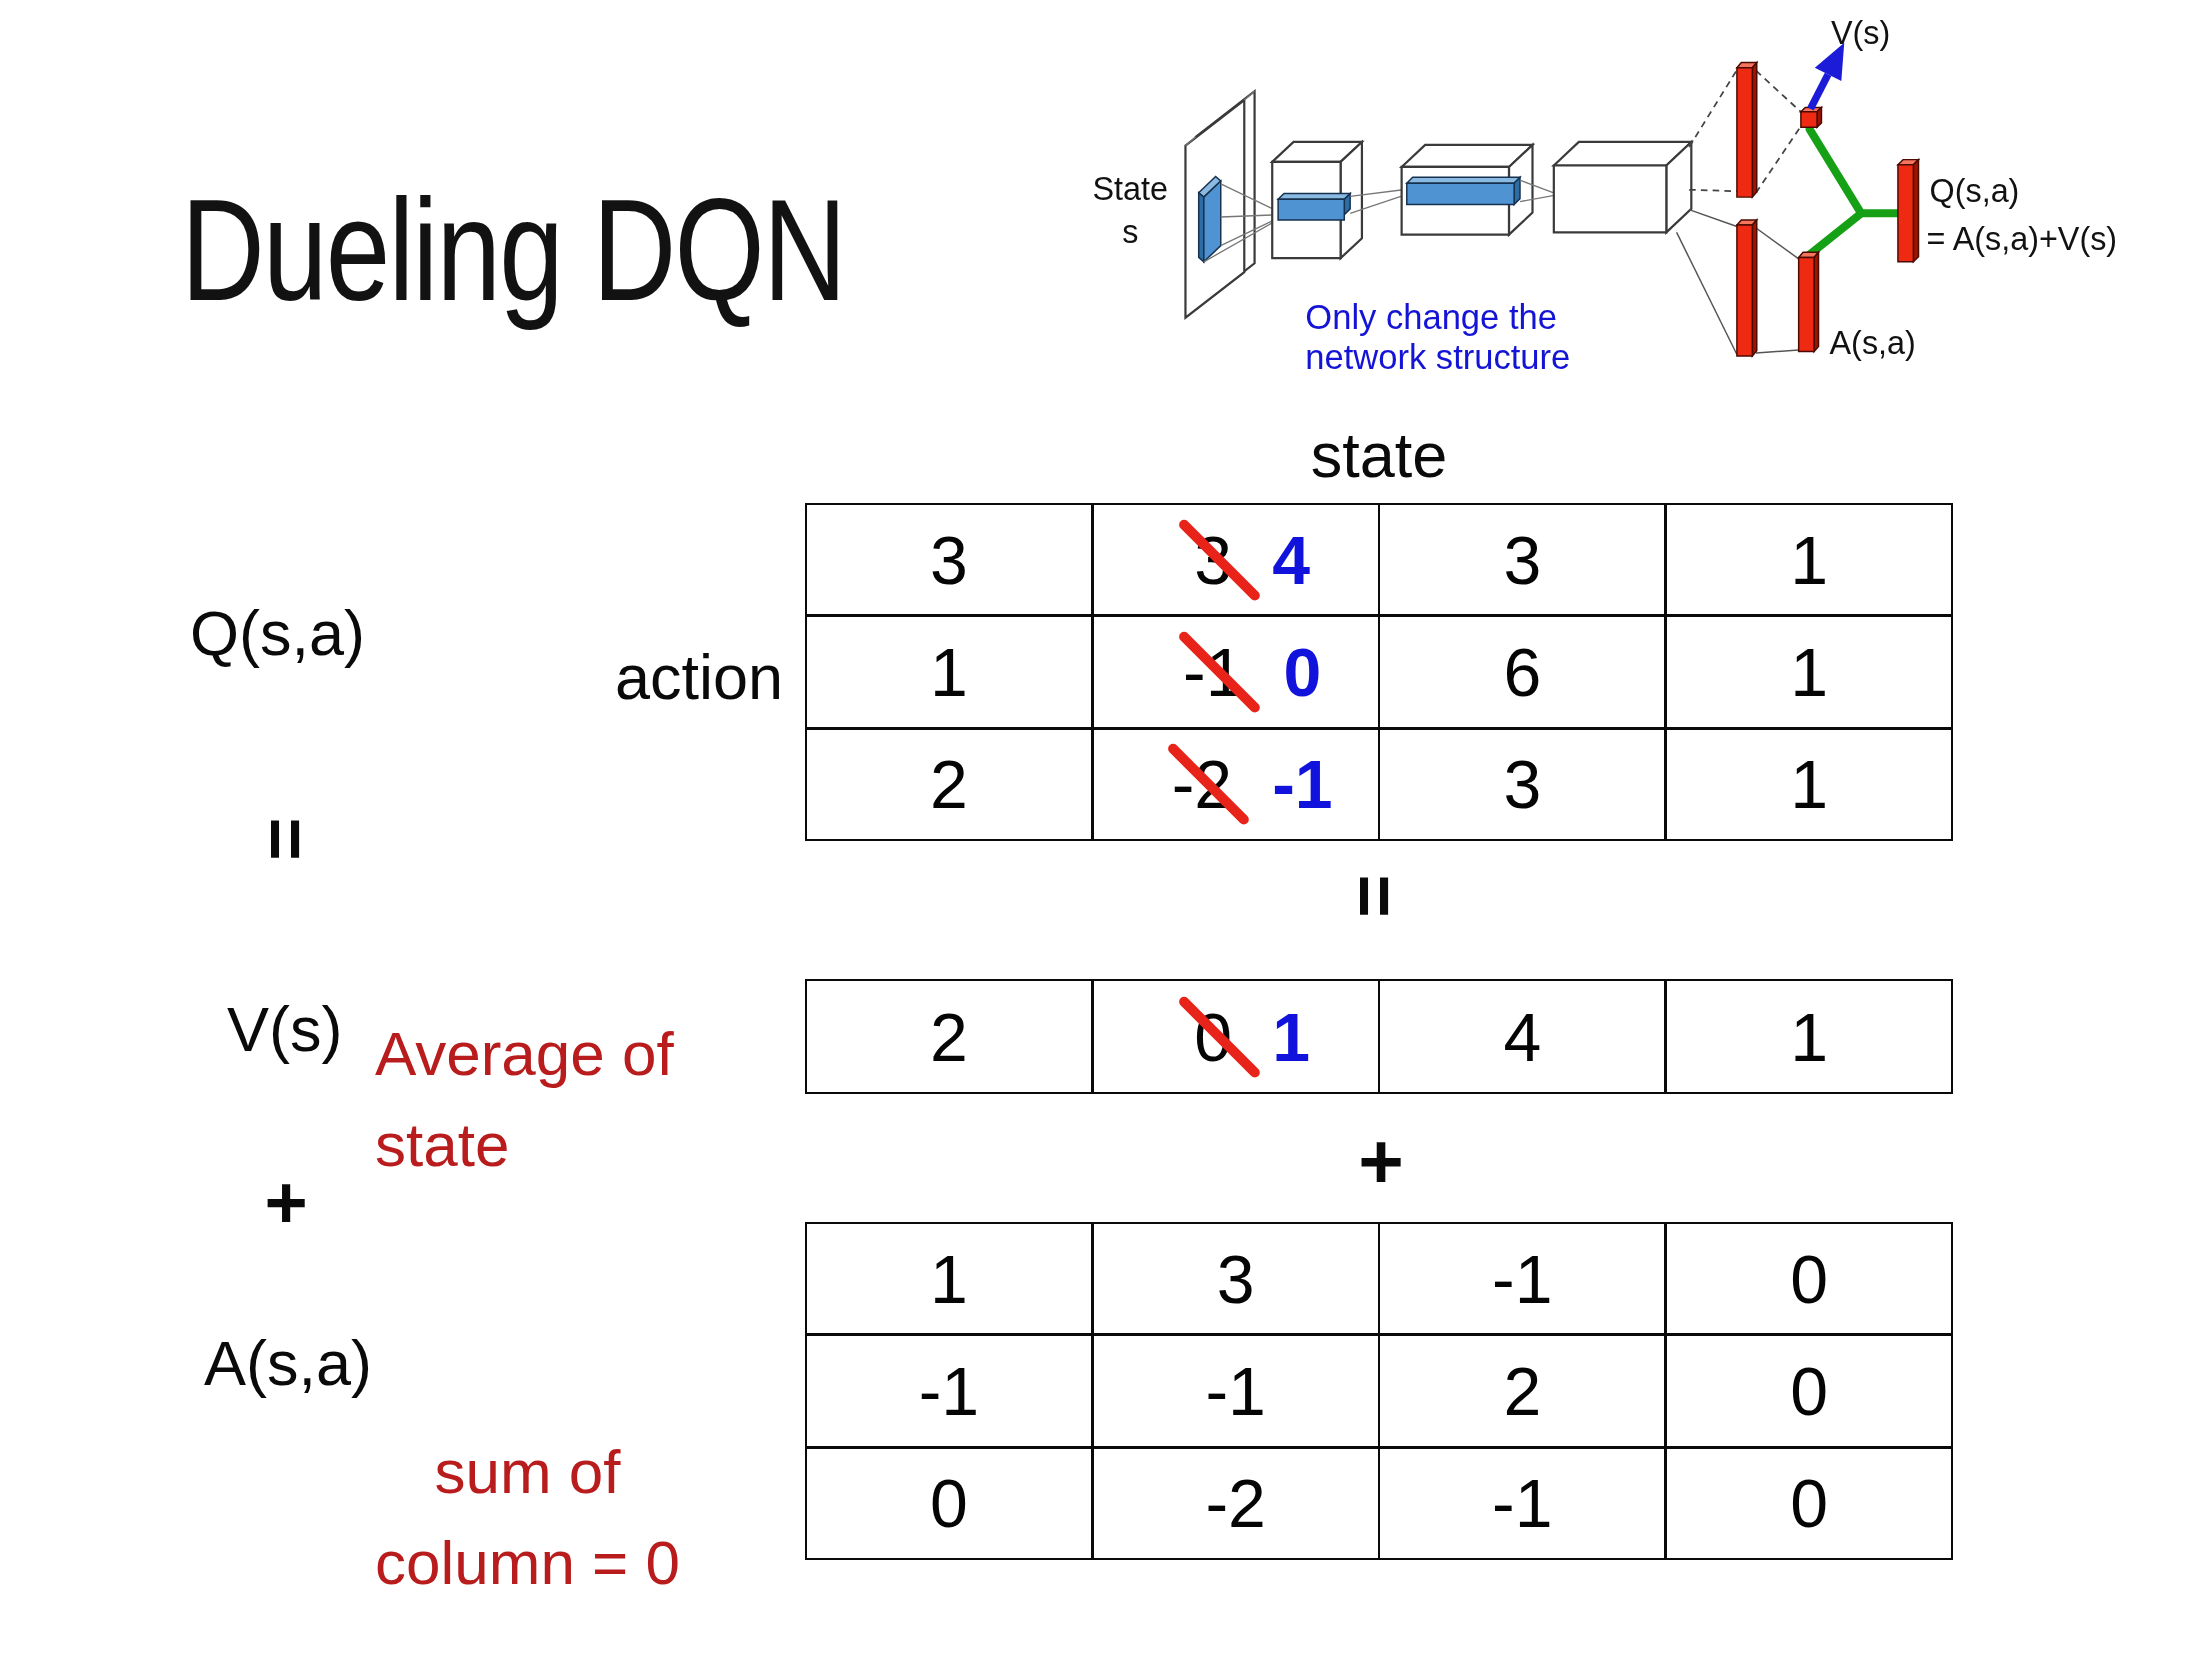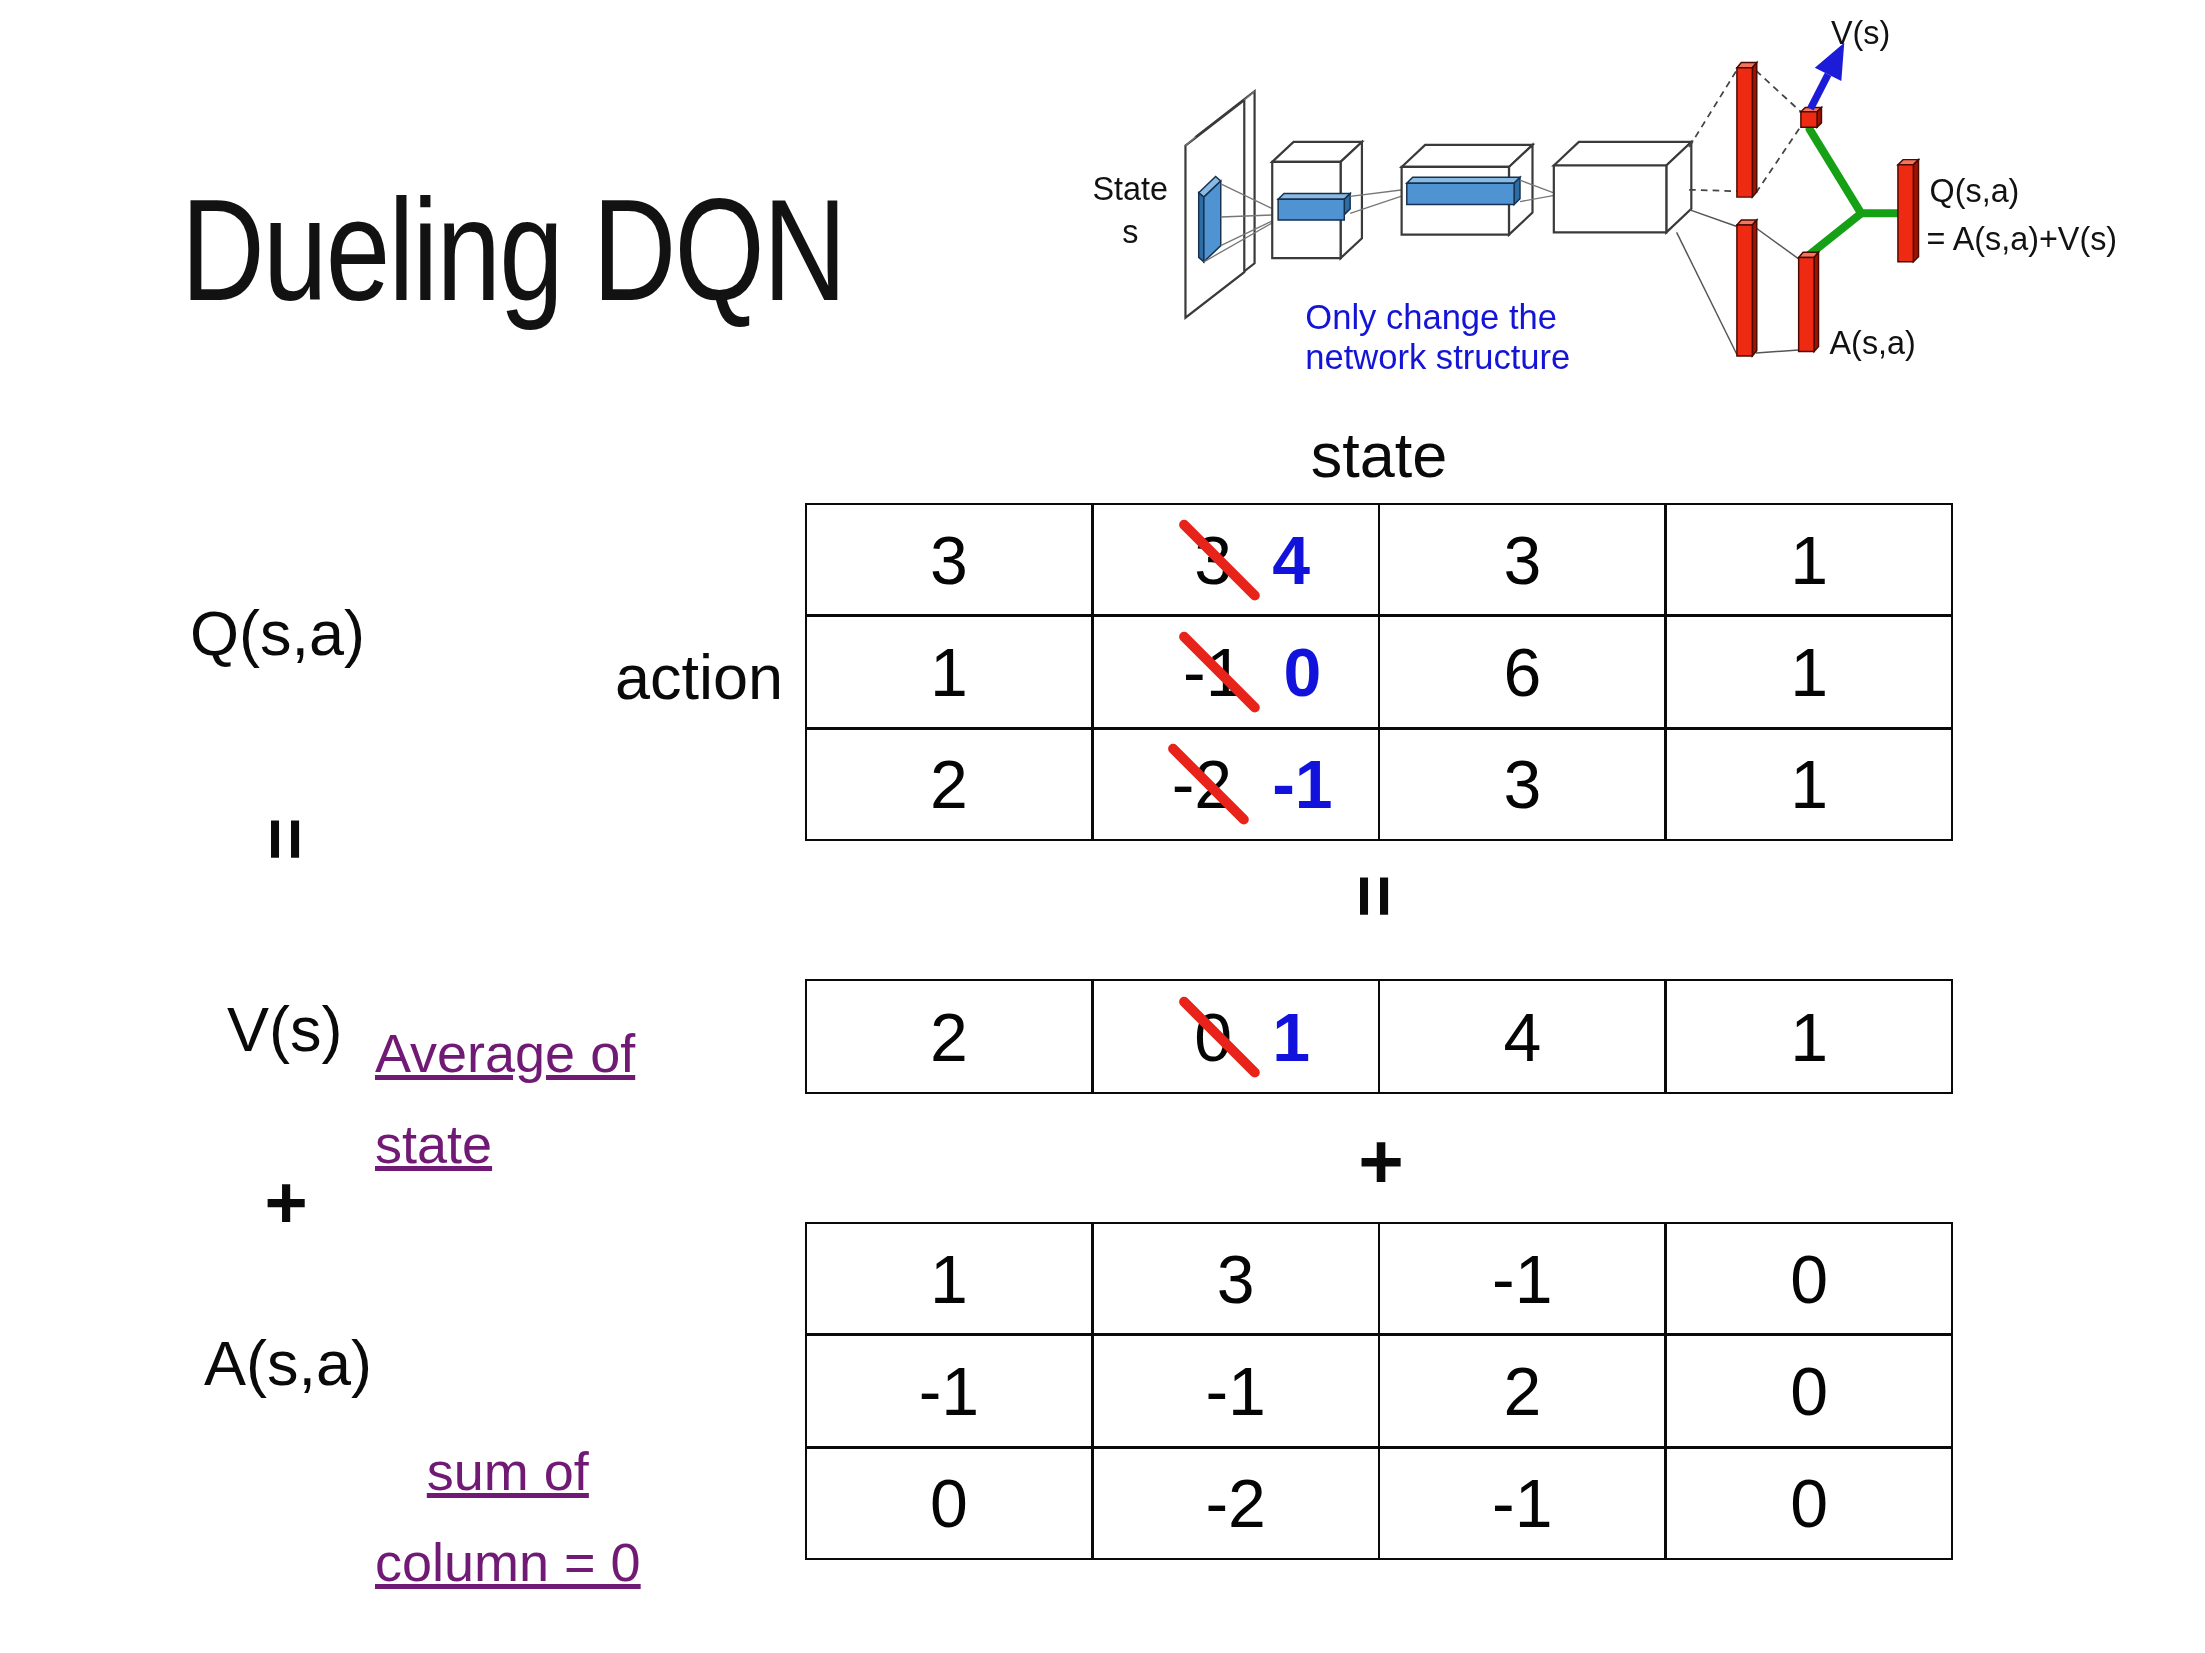--- a/index.html
+++ b/index.html
@@ -11,21 +11,21 @@
     position:absolute; left:181px; top:178px; font-size:145px; line-height:1;
     letter-spacing:-2.2px; color:#121212; white-space:nowrap;
     transform:scaleX(0.80); transform-origin:left top;
   }
   .lbl { position:absolute; color:#0a0a0a; font-size:63px; line-height:1; white-space:nowrap; }
   #state-label { left:805px; top:424px; width:1148px; text-align:center; }
   #q-label   { left:190px;  top:602px; }
   #action-label { left:593px; top:646px;margin-left:22px; }
   #v-label   { left:227px;  top:998px; }
   #a-label   { left:204px;  top:1332px; }
-  .note { position:absolute; color:#701a75; font-size:54px; line-height:91px; white-space:nowrap;text-decoration:underline; }
+  .note { position:absolute; color:#b91c1c; font-size:62px; line-height:91px; white-space:nowrap; }
   #avg-note { left:375px; top:1008px; }
   #sum-note { left:375px; top:1426px;text-align:center; }
   .op {
     position:absolute; width:74px; height:74px; display:flex; align-items:center;
     justify-content:center; font-weight:bold; color:#0a0a0a; line-height:1;
   }
   #eq-left  { left:248px;  top:802px; font-size:74px; transform:rotate(90deg); }
   #eq-mid   { left:1337px; top:859px; font-size:74px; transform:rotate(90deg); }
   #plus-left{ left:249px;  top:1166px; font-size:74px; }
   #plus-mid { left:1344px; top:1124px; font-size:78px; }

